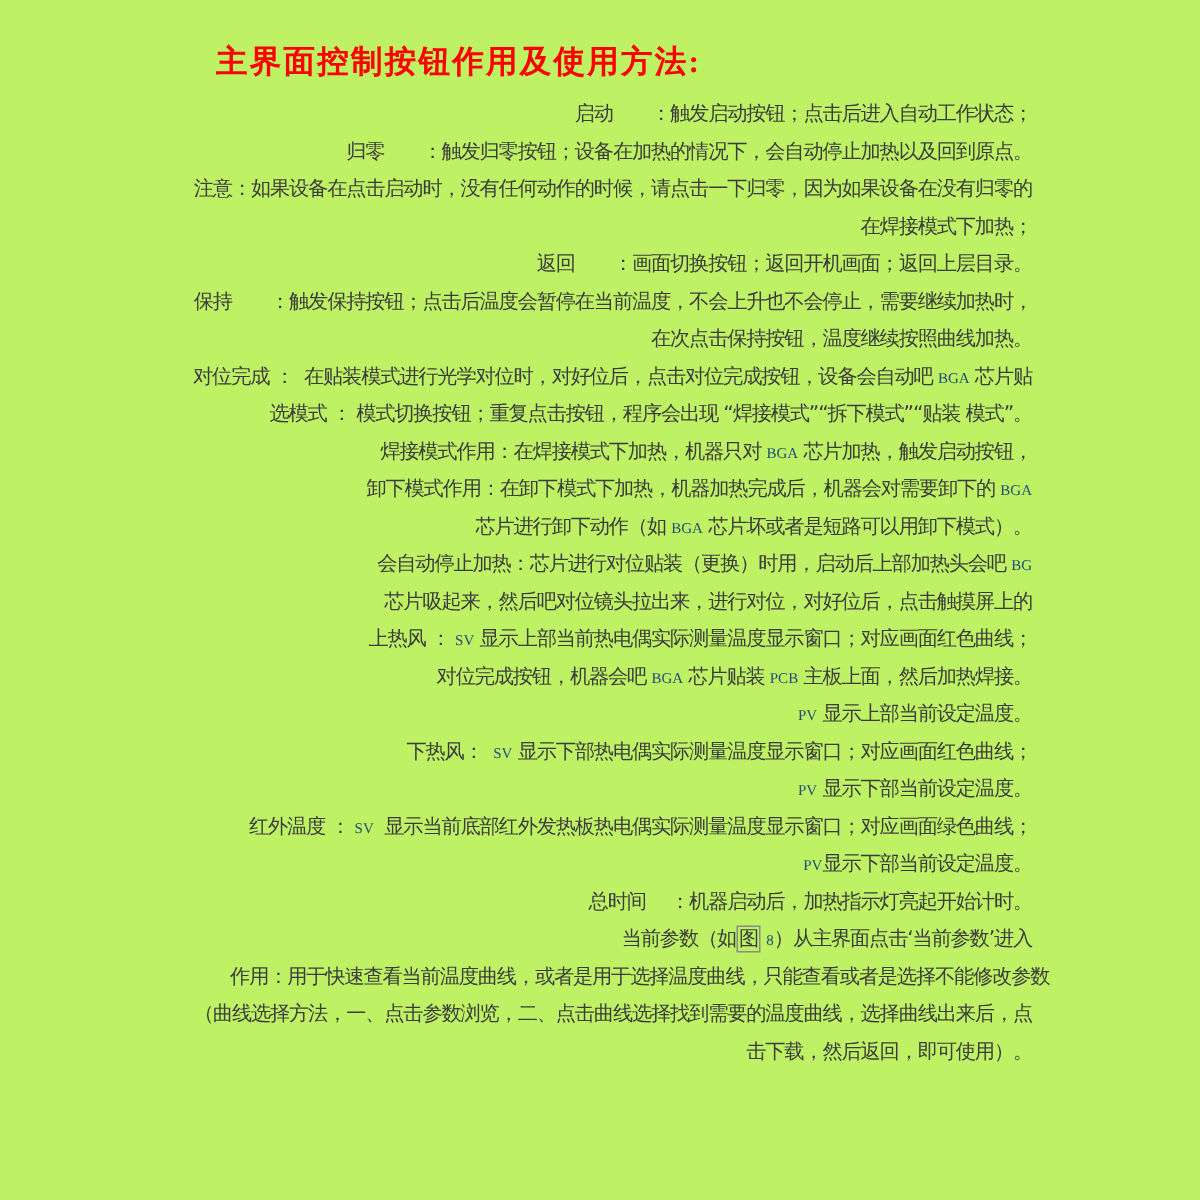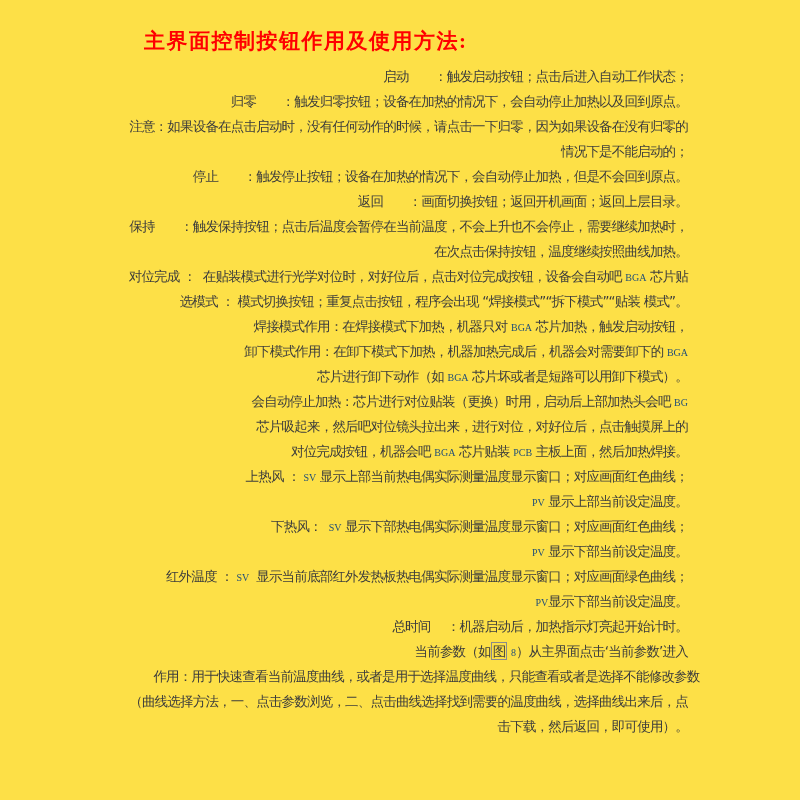--- a/index.html
+++ b/index.html
@@ -1,19 +1,19 @@
 <!DOCTYPE html>
 <html><head>
 <meta charset="utf-8">
 <style>
   html,body{margin:0;padding:0;}
   .page{
     position:relative;
     width:800px;height:800px;
-    background:#fde047;
+    background:#bef264;
     overflow:hidden;
     font-family:"DejaVu Sans","Liberation Sans",sans-serif;
   }
   .content{
     position:absolute;
     left:128px;
     top:26px;
     width:560px;
   }
   .doc-title{
@@ -53,34 +53,33 @@
 </head>
 <body>
 
 <div class="page">
   <div class="content">
     <h1 class="doc-title" style="color: rgb(255, 0, 0);">主界面控制按钮作用及使用方法:</h1>
     <div class="doc-body" style="color: rgb(60, 60, 60);">
         <div class="text-line"><span class="seg-zh">启动　　：触发启动按钮；点击后进入自动工作状态；</span></div>
         <div class="text-line"><span class="seg-zh">归零　　：触发归零按钮；设备在加热的情况下，会自动停止加热以及回到原点。</span></div>
         <div class="text-line"><span class="seg-zh">注意：如果设备在点击启动时，没有任何动作的时候，请点击一下归零，因为如果设备在没有归零的</span></div>
-        <div class="text-line"><span class="seg-zh">情况下是不能启动的；</span></div>
-        <div class="text-line"><span class="seg-zh">停止　　：触发停止按钮；设备在加热的情况下，会自动停止加热，但是不会回到原点。</span></div>
+        <div class="text-line"><span class="seg-zh">在焊接模式下加热；</span></div>
         <div class="text-line"><span class="seg-zh">返回　　：画面切换按钮；返回开机画面；返回上层目录。</span></div>
         <div class="text-line"><span class="seg-zh">保持　　：触发保持按钮；点击后温度会暂停在当前温度，不会上升也不会停止，需要继续加热时，</span></div>
         <div class="text-line"><span class="seg-zh">在次点击保持按钮，温度继续按照曲线加热。</span></div>
         <div class="text-line"><span class="seg-zh">对位完成 ：  在贴装模式进行光学对位时，对好位后，点击对位完成按钮，设备会自动吧 </span><span class="seg-latin" style="color: rgb(31, 78, 121);">BGA</span><span class="seg-zh"> 芯片贴</span></div>
         <div class="text-line"><span class="seg-zh">选模式 ： 模式切换按钮；重复点击按钮，程序会出现 “焊接模式”“拆下模式”“贴装 模式”。</span></div>
         <div class="text-line"><span class="seg-zh">焊接模式作用：在焊接模式下加热，机器只对 </span><span class="seg-latin" style="color: rgb(31, 78, 121);">BGA</span><span class="seg-zh"> 芯片加热，触发启动按钮，</span></div>
         <div class="text-line"><span class="seg-zh">卸下模式作用：在卸下模式下加热，机器加热完成后，机器会对需要卸下的 </span><span class="seg-latin" style="color: rgb(31, 78, 121);">BGA</span></div>
         <div class="text-line"><span class="seg-zh">芯片进行卸下动作（如 </span><span class="seg-latin" style="color: rgb(31, 78, 121);">BGA</span><span class="seg-zh"> 芯片坏或者是短路可以用卸下模式）。</span></div>
         <div class="text-line"><span class="seg-zh">会自动停止加热：芯片进行对位贴装（更换）时用，启动后上部加热头会吧 </span><span class="seg-latin" style="color: rgb(31, 78, 121);">BG</span></div>
         <div class="text-line"><span class="seg-zh">芯片吸起来，然后吧对位镜头拉出来，进行对位，对好位后，点击触摸屏上的</span></div>
+        <div class="text-line"><span class="seg-zh">上热风 ： </span><span class="seg-latin" style="color: rgb(31, 78, 121);">SV</span><span class="seg-zh"> 显示上部当前热电偶实际测量温度显示窗口；对应画面红色曲线；</span></div>
         <div class="text-line"><span class="seg-zh">对位完成按钮，机器会吧 </span><span class="seg-latin" style="color: rgb(31, 78, 121);">BGA</span><span class="seg-zh"> 芯片贴装 </span><span class="seg-latin" style="color: rgb(31, 78, 121);">PCB</span><span class="seg-zh"> 主板上面，然后加热焊接。</span></div>
-        <div class="text-line"><span class="seg-zh">上热风 ： </span><span class="seg-latin" style="color: rgb(31, 78, 121);">SV</span><span class="seg-zh"> 显示上部当前热电偶实际测量温度显示窗口；对应画面红色曲线；</span></div>
         <div class="text-line"><span class="seg-zh">　　　　</span><span class="seg-latin" style="color: rgb(31, 78, 121);">PV</span><span class="seg-zh"> 显示上部当前设定温度。</span></div>
         <div class="text-line"><span class="seg-zh">下热风：  </span><span class="seg-latin" style="color: rgb(31, 78, 121);">SV</span><span class="seg-zh"> 显示下部热电偶实际测量温度显示窗口；对应画面红色曲线；</span></div>
         <div class="text-line"><span class="seg-zh">　　　　</span><span class="seg-latin" style="color: rgb(31, 78, 121);">PV</span><span class="seg-zh"> 显示下部当前设定温度。</span></div>
         <div class="text-line"><span class="seg-zh">红外温度 ： </span><span class="seg-latin" style="color: rgb(31, 78, 121);">SV</span><span class="seg-zh">  显示当前底部红外发热板热电偶实际测量温度显示窗口；对应画面绿色曲线；</span></div>
         <div class="text-line"><span class="seg-zh">　　　　 </span><span class="seg-latin" style="color: rgb(31, 78, 121);">PV</span><span class="seg-zh">显示下部当前设定温度。</span></div>
         <div class="text-line"><span class="seg-zh">总时间　 ：机器启动后，加热指示灯亮起开始计时。</span></div>
         <div class="text-line"><span class="seg-zh">当前参数（如</span><span class="seg-boxed">图</span><span class="seg-zh"> </span><span class="seg-latin" style="color: rgb(31, 78, 121);">8</span><span class="seg-zh">）从主界面点击‘当前参数’进入</span></div>
         <div class="text-line"><span class="seg-zh">　　作用：用于快速查看当前温度曲线，或者是用于选择温度曲线，只能查看或者是选择不能修改参数</span></div>
         <div class="text-line"><span class="seg-zh">（曲线选择方法，一、点击参数浏览，二、点击曲线选择找到需要的温度曲线，选择曲线出来后，点</span></div>
         <div class="text-line"><span class="seg-zh">击下载，然后返回，即可使用）。</span></div>

